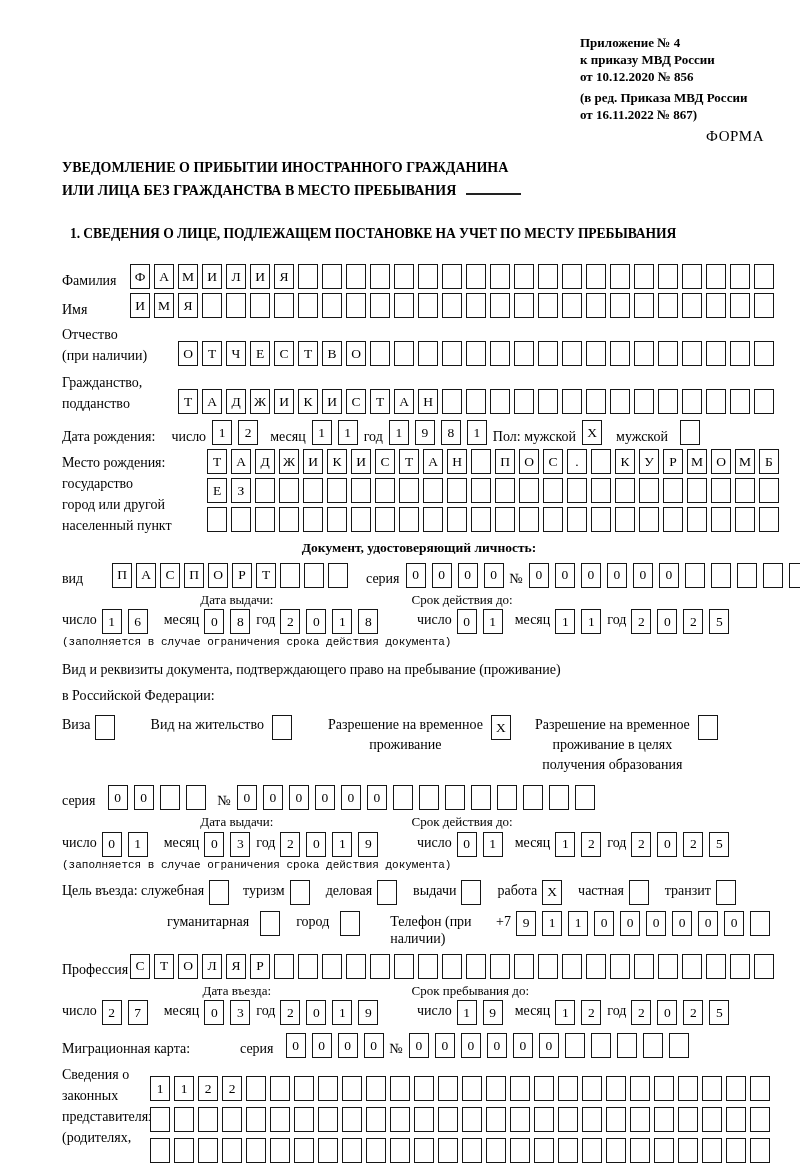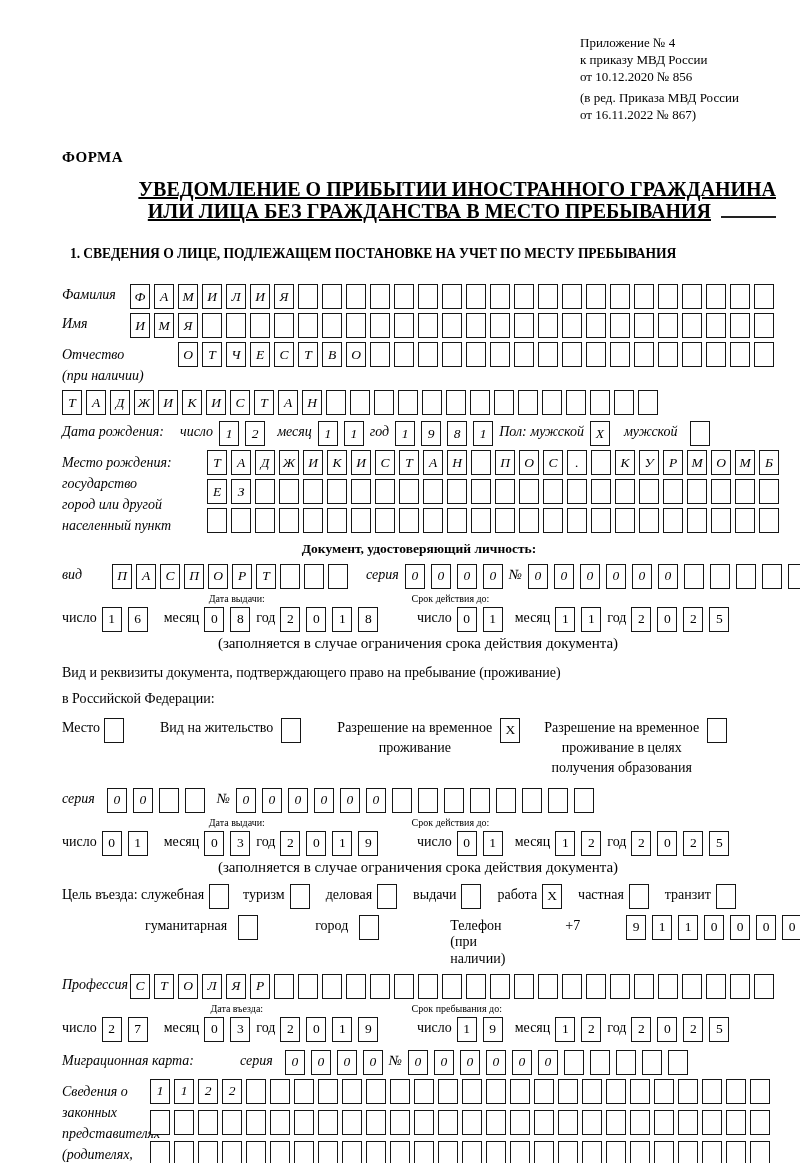--- a/index.html
+++ b/index.html
@@ -3,53 +3,53 @@
 <meta charset="utf-8">
 <style>
   html,body{margin:0;padding:0;background:#fff;color:#000;}
   .page{
     width:800px;min-height:1163px;box-sizing:border-box;
     padding:34px 24px 20px 62px;
     font-family:"Liberation Serif","DejaVu Serif",serif;
     font-size:14px;line-height:1.2;background:#fff;position:relative;
   }
   
-  .hdr{width:196px;margin-left:auto;font-size:13px;line-height:17px;}
+  .hdr{width:196px;margin-left:auto;font-size:13px;line-height:17px;font-weight:bold;}
   .hdr .gap{height:4px;}
-  .forma{ font-weight:bold;font-size:15px;margin:25px 12px 0 0;letter-spacing:.5px;}
-  .title{ text-align:right;font-weight:bold;font-size:20px;line-height:22px;margin-top:12px;text-decoration:underline;}
+  .forma{ text-align:right;font-weight:normal;font-size:15px;margin:4px 12px 0 0;letter-spacing:.5px;}
+  .title{ text-align:left;font-weight:bold;font-size:14px;line-height:22px;margin-top:12px;}
   .title .uline{display:inline-block;width:55px;border-bottom:2px solid #222;height:14px;margin-left:10px;}
   .sec-head{font-weight:bold;font-size:13.6px;margin-top:24px;margin-bottom:22px;letter-spacing:-.1px;margin-left:8px;}
 
   
   .cells{display:flex;flex-wrap:nowrap;}
   .cell{
     width:20px;height:25px;box-sizing:border-box;border:1.5px solid #161616;
     margin-right:4px;display:flex;align-items:center;justify-content:center;
     font-size:13.5px;flex:0 0 auto;background:#fff;
   }
   .dcells .cell{margin-right:6px;}
-  .row{display:flex;align-items:flex-start;margin-bottom:4px;font-style:italic;}
+  .row{display:flex;align-items:flex-end;margin-bottom:4px;}
   .lbl{flex:0 0 auto;padding-top:3px;}
   .w68{width:68px;} .w116{width:116px;} .w145{width:145px;} .w50{width:50px;} .w88{width:88px;}
   .lbl2{line-height:21px;padding-top:2px;}
   .inline-lbl{padding:3px 6px 0 0;}
   .ml6{margin-left:6px;} .ml10{margin-left:10px;} .ml14{margin-left:14px;} .ml20{margin-left:20px;} .ml28{margin-left:32px;}
 
   .center-bold{font-weight:bold;text-align:center;font-size:13.5px;margin:4px 0 6px 0;}
 
   
-  .dhead{display:flex;font-size:10px;margin-top:4px;}
+  .dhead{display:flex;font-size:13px;margin-top:4px;}
   .dh1{width:355px;text-align:center;}
   .dh2{width:370px;}
   .drow{display:flex;align-items:flex-start;margin-top:2px;}
   .dgroup{display:flex;align-items:flex-start;}
   .dgl{width:355px;}
   .dl{padding:3px 5px 0 0;}
-  .note{font-size:15px;text-align:center;margin:2px 2px 8px 0;}
+  .note{font-size:11px;text-align:left;margin:2px 2px 8px 0;font-family:Liberation Mono, monospace;}
   .intro{font-size:14px;line-height:26px;}
 
   
   .permits{display:flex;align-items:flex-start;margin:6px 0 10px 0;}
   .permit{display:flex;align-items:flex-start;}
   .plabel{text-align:center;line-height:20px;}
   .pbox{margin-left:8px;}
 
   .purpose{display:flex;align-items:flex-start;margin-bottom:6px;flex-wrap:nowrap;}
   .purpose .inline-lbl{padding-right:5px;}
@@ -174,20 +174,24 @@
         <span class="cell"></span>
         <span class="cell"></span>
         <span class="cell"></span>
         <span class="cell"></span>
         <span class="cell"></span>
         <span class="cell"></span>
       </div>
   </div>
 
   <div class="row">
+    <span class="lbl w116 lbl2">
+      <span>Гражданство,</span><br>
+      <span>подданство</span>
+    </span>
     <div class="cells">
         <span class="cell">Т</span>
         <span class="cell">А</span>
         <span class="cell">Д</span>
         <span class="cell">Ж</span>
         <span class="cell">И</span>
         <span class="cell">К</span>
         <span class="cell">И</span>
         <span class="cell">С</span>
         <span class="cell">Т</span>
@@ -411,21 +415,21 @@
         </div>
     </div>
   </div>
   <div class="note">(заполняется в случае ограничения срока действия документа)</div>
 
   <div class="intro">Вид и реквизиты документа, подтверждающего право на пребывание (проживание)</div>
   <div class="intro">в Российской Федерации:</div>
 
   <div class="permits">
     <div class="permit">
-      <span class="plabel">Место</span>
+      <span class="plabel">Виза</span>
       <div class="cells pbox" style="margin-left:4px;">
           <span class="cell"></span>
         </div>
     </div>
     <div class="permit ml28">
       <span class="plabel">Вид на жительство</span>
       <div class="cells pbox ml20">
           <span class="cell"></span>
         </div>
     </div>
@@ -559,21 +563,21 @@
         </div>
     </div>
     <div class="pitem">
       <span class="inline-lbl">транзит</span>
       <div class="cells">
           <span class="cell"></span>
         </div>
     </div>
   </div>
 
-  <div class="purpose" style="margin-left:83px;gap:41px;">
+  <div class="purpose" style="margin-left:105px;">
     <div class="pitem">
       <span class="inline-lbl">гуманитарная</span>
       <div class="cells ml6">
           <span class="cell"></span>
         </div>
     </div>
     <div class="pitem">
       <span class="inline-lbl">город</span>
       <div class="cells ml6">
           <span class="cell"></span>

